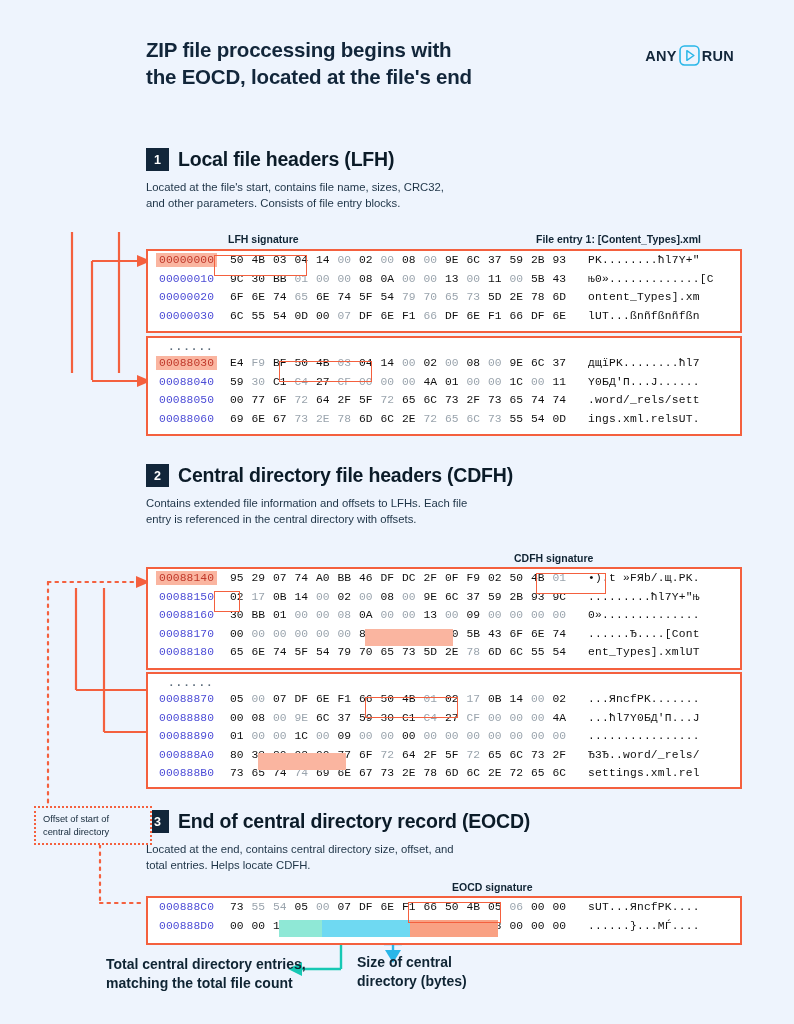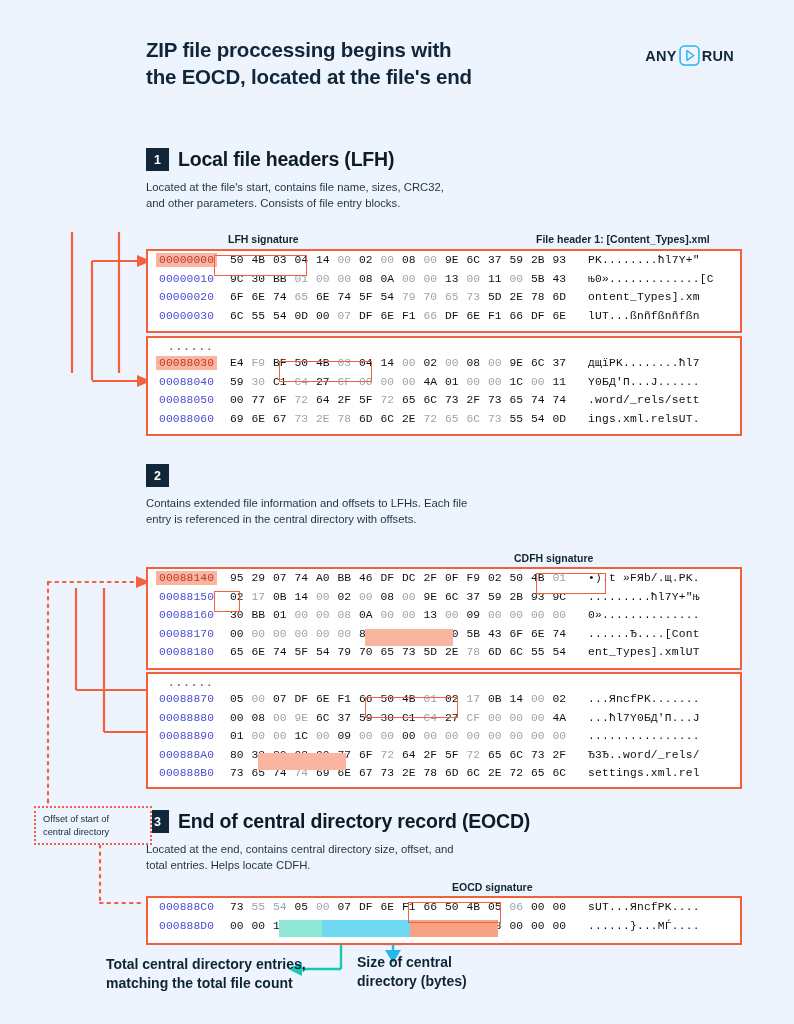--- a/index.html
+++ b/index.html
@@ -153,21 +153,21 @@
   <div class="sec" style="top:148px;">
     <div class="sec-head">
       <div class="num">1</div>
       <div class="sec-title">Local file headers (LFH)</div>
     </div>
     <div class="sec-desc">Located at the file's start, contains file name, sizes, CRC32,
 and other parameters. Consists of file entry blocks.</div>
   </div>
 
   <div class="hexlabel" style="left:228px;top:233px;">LFH signature</div>
-  <div class="hexlabel" style="left:536px;top:233px;">File header 1: [Content_Types].xml</div>
+  <div class="hexlabel" style="left:536px;top:233px;">File entry 1: [Content_Types].xml</div>
 
   <div class="hexwrap" id="blk-lfh1" style="left:146px;top:249px;width:592px;height:80px;">
     <div class="hexrows">
         <div class="hrow"><span class="off hl">00000000</span><span class="bytes"><span class="b">50</span><span class="b">4B</span><span class="b">03</span><span class="b">04</span><span class="b">14</span><span class="b dim">00</span><span class="b">02</span><span class="b dim">00</span><span class="b">08</span><span class="b dim">00</span><span class="b">9E</span><span class="b">6C</span><span class="b">37</span><span class="b">59</span><span class="b">2B</span><span class="b">93</span></span><span class="asc">PK........ħl7Y+"</span></div>
         <div class="hrow"><span class="off">00000010</span><span class="bytes"><span class="b">9C</span><span class="b">30</span><span class="b">BB</span><span class="b dim">01</span><span class="b dim">00</span><span class="b dim">00</span><span class="b">08</span><span class="b">0A</span><span class="b dim">00</span><span class="b dim">00</span><span class="b">13</span><span class="b dim">00</span><span class="b">11</span><span class="b dim">00</span><span class="b">5B</span><span class="b">43</span></span><span class="asc">њ0».............[C</span></div>
         <div class="hrow"><span class="off">00000020</span><span class="bytes"><span class="b">6F</span><span class="b">6E</span><span class="b">74</span><span class="b dim">65</span><span class="b">6E</span><span class="b">74</span><span class="b">5F</span><span class="b">54</span><span class="b dim">79</span><span class="b dim">70</span><span class="b dim">65</span><span class="b dim">73</span><span class="b">5D</span><span class="b">2E</span><span class="b">78</span><span class="b">6D</span></span><span class="asc">ontent_Types].xm</span></div>
         <div class="hrow"><span class="off">00000030</span><span class="bytes"><span class="b">6C</span><span class="b">55</span><span class="b">54</span><span class="b">0D</span><span class="b">00</span><span class="b dim">07</span><span class="b">DF</span><span class="b">6E</span><span class="b">F1</span><span class="b dim">66</span><span class="b">DF</span><span class="b">6E</span><span class="b">F1</span><span class="b">66</span><span class="b">DF</span><span class="b">6E</span></span><span class="asc">lUT...ßnñfßnñfßn</span></div>
       </div>
     <div class="sigbox" style="left:66px;top:4px;width:91px;height:19px;"></div>
   </div>
@@ -181,20 +181,21 @@
         <div class="hrow"><span class="off">00088050</span><span class="bytes"><span class="b">00</span><span class="b">77</span><span class="b">6F</span><span class="b dim">72</span><span class="b">64</span><span class="b">2F</span><span class="b">5F</span><span class="b dim">72</span><span class="b">65</span><span class="b">6C</span><span class="b">73</span><span class="b">2F</span><span class="b">73</span><span class="b">65</span><span class="b">74</span><span class="b">74</span></span><span class="asc">.word/_rels/sett</span></div>
         <div class="hrow"><span class="off">00088060</span><span class="bytes"><span class="b">69</span><span class="b">6E</span><span class="b">67</span><span class="b dim">73</span><span class="b dim">2E</span><span class="b dim">78</span><span class="b">6D</span><span class="b">6C</span><span class="b">2E</span><span class="b dim">72</span><span class="b dim">65</span><span class="b dim">6C</span><span class="b dim">73</span><span class="b">55</span><span class="b">54</span><span class="b">0D</span></span><span class="asc">ings.xml.relsUT.</span></div>
       </div>
     <div class="sigbox" style="left:131px;top:23px;width:91px;height:19px;"></div>
   </div>
 
 
   <div class="sec" style="top:464px;">
     <div class="sec-head">
       <div class="num">2</div>
+      <div class="sec-title">Central directory file headers (CDFH)</div>
     </div>
     <div class="sec-desc">Contains extended file information and offsets to LFHs. Each file
 entry is referenced in the central directory with offsets.</div>
   </div>
 
   <div class="hexlabel" style="left:514px;top:552px;">CDFH signature</div>
 
   <div class="hexwrap" id="blk-cdfh1" style="left:146px;top:567px;width:592px;height:99px;">
     <div class="hexrows">
         <div class="hrow"><span class="off hl">00088140</span><span class="bytes"><span class="b">95</span><span class="b">29</span><span class="b">07</span><span class="b">74</span><span class="b">A0</span><span class="b">BB</span><span class="b">46</span><span class="b">DF</span><span class="b">DC</span><span class="b">2F</span><span class="b">0F</span><span class="b">F9</span><span class="b">02</span><span class="b">50</span><span class="b">4B</span><span class="b dim">01</span></span><span class="asc">•).t »FЯb/.щ.PK.</span></div>

